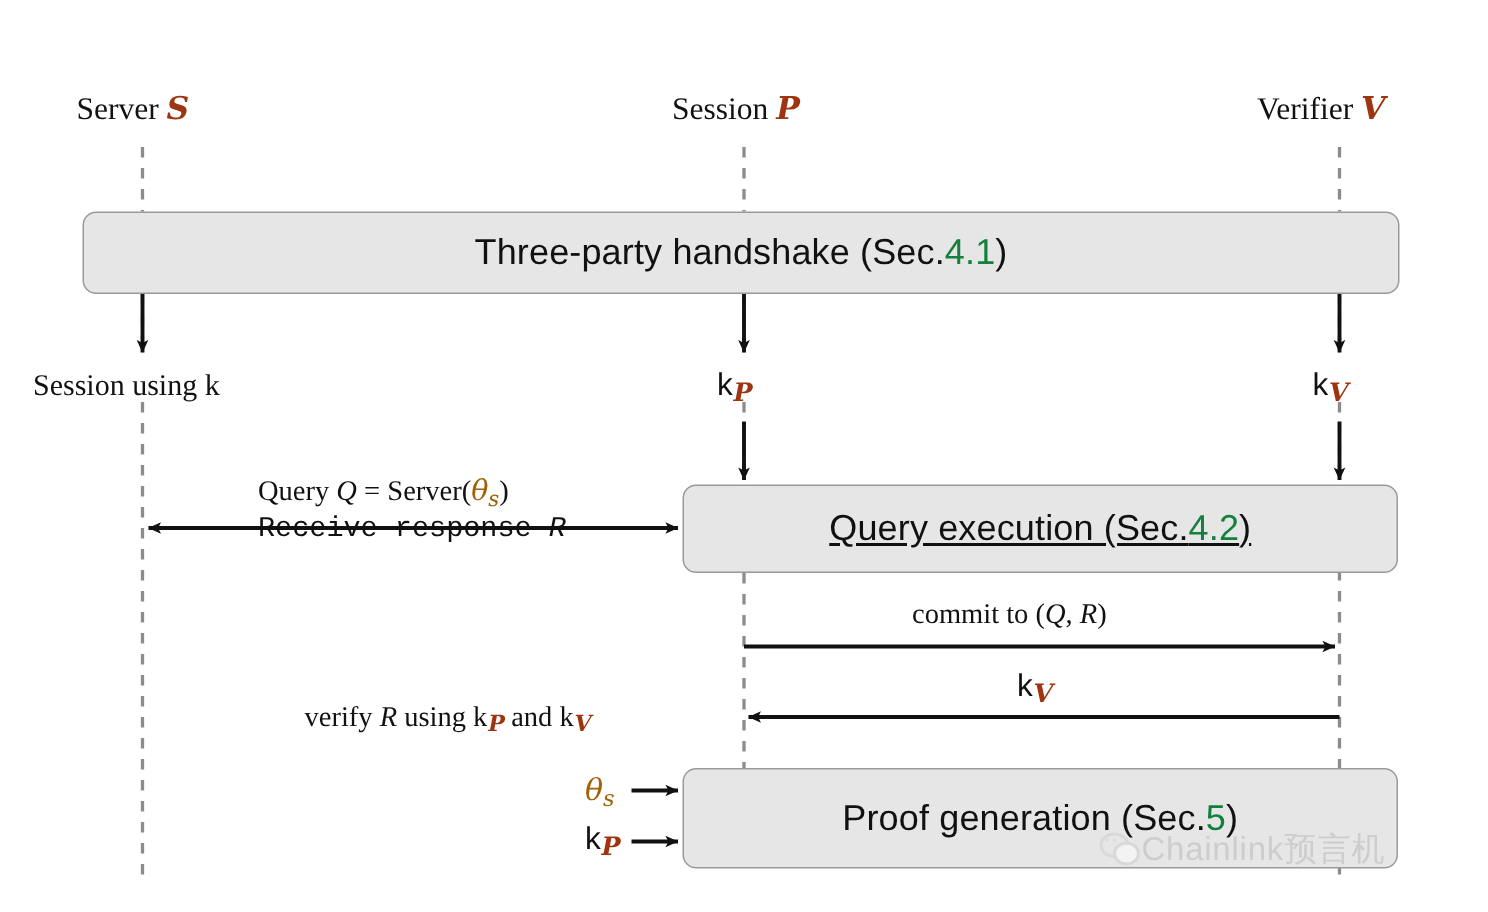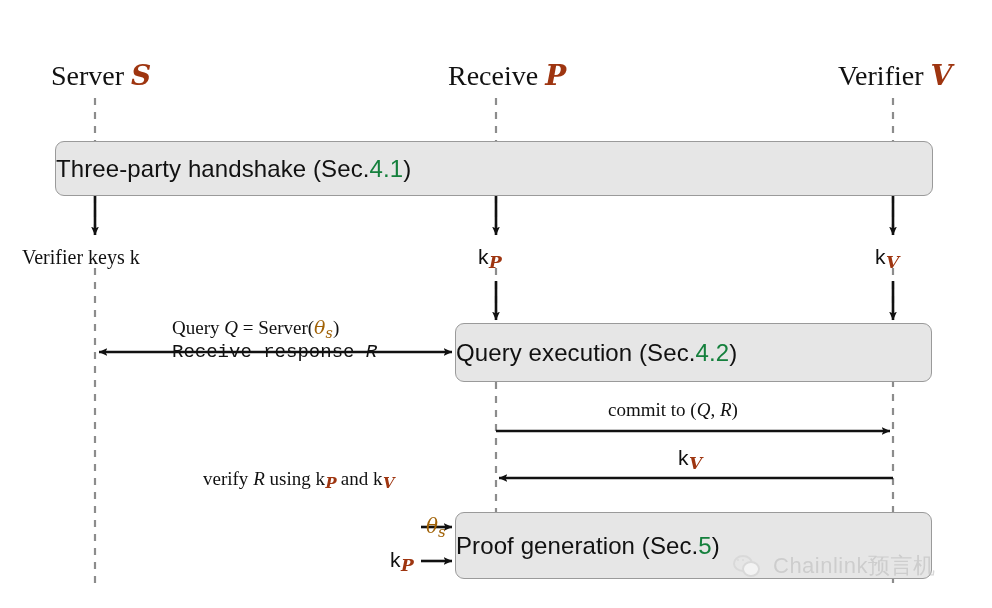--- a/index.html
+++ b/index.html
@@ -7,21 +7,21 @@
     width:992px;height:608px;position:relative;overflow:hidden;
     font-family:"Liberation Serif", serif;
     color:#000;
   }
   .stage{position:absolute;inset:0;}
   svg.layer{position:absolute;left:0;top:0;width:992px;height:608px;pointer-events:none;}
 
   .party-label{
     position:absolute;
     font-family:"Liberation Serif", serif;
-    font-size:28px;
+    font-size:21px;
     white-space:nowrap;
     color:#111;
   }
   .cal{
     font-family:"DejaVu Serif", serif;
     font-style:italic;
     font-weight:700;
     color:#9e3510;
     letter-spacing:0.2px;
   }
@@ -42,43 +42,43 @@
     color:#a16207;
   }
   .theta .sub{font-size:0.75em;position:relative;top:0.25em;}
 
   .proc-box{
     position:absolute;
     background:#e6e6e6;
     border:1px solid #9a9a9a;
     border-radius:9px;
     box-sizing:border-box;
-    display:flex;align-items:center;justify-content:flex-start;
+    display:flex;align-items:center;justify-content:center;
     font-family:"Liberation Sans", sans-serif;
     font-size:24px;
     color:#111;
     letter-spacing:0.1px;
   }
   #box-handshake{left:55px;top:141px;width:878px;height:55px;}
-  #box-query{left:455px;top:323px;width:477px;height:59px;}
+  #box-query{left:455px;top:323px;width:477px;height:59px;text-decoration:underline;}
   #box-proof{left:455px;top:512px;width:477px;height:67px;}
 
   .flow-text{
     position:absolute;
     font-family:"Liberation Serif", serif;
     font-size:19px;
     white-space:nowrap;
     color:#111;
   }
   .mono-k{font-family:"Liberation Sans", sans-serif;font-size:0.97em;}
   .ital{font-style:italic;}
 
   .wm{
     position:absolute;left:733px;top:551px;
-    display:flex;align-items:center;gap:14px;
+    display:flex;align-items:center;gap:2px;
     opacity:0.55;
     pointer-events:none;
   }
   .wm-text{
     font-family:"Liberation Sans", sans-serif;
     font-size:22px;
     color:#b9b9b9;
     letter-spacing:0.5px;
     white-space:nowrap;
   }
@@ -148,21 +148,21 @@
       <line x1="421" y1="527" x2="452" y2="527" marker-end="url(#ah)"></line>
       <line x1="421" y1="561" x2="452" y2="561" marker-end="url(#ah)"></line>
     </g>
   </svg>
 
   <div class="party-label" style="left:51px;top:59px;">
     <span>Server</span>
     <span class="cal">S</span>
   </div>
   <div class="party-label" style="left:448px;top:59px;">
-    <span>Receive</span>
+    <span>Session</span>
     <span class="cal">P</span>
   </div>
   <div class="party-label" style="left:838px;top:59px;">
     <span>Verifier</span>
     <span class="cal">V</span>
   </div>
 
   <div class="proc-box" id="box-handshake">
     <span>Three-party handshake (Sec. </span>
       <span class="sec-ref">4.1</span>
@@ -174,21 +174,21 @@
       <span class="sec-ref">4.2</span>
       <span>)</span>
   </div>
 
   <div class="proc-box" id="box-proof">
     <span>Proof generation (Sec. </span>
       <span class="sec-ref">5</span>
       <span>)</span>
   </div>
 
-  <div class="flow-text" style="left:22px;top:246px;font-size:20px;">Verifier keys k</div>
+  <div class="flow-text" style="left:22px;top:246px;font-size:20px;">Session using k</div>
 
   <div class="flow-text" style="left:478px;top:245px;">
     <span class="mono-k" style="font-size:21px;">k</span><span class="cal-sub" style="font-size:17px;">P</span>
   </div>
 
   <div class="flow-text" style="left:875px;top:245px;">
     <span class="mono-k" style="font-size:21px;">k</span><span class="cal-sub" style="font-size:17px;">V</span>
   </div>
 
   <div class="flow-text" style="left:172px;top:316px;">
@@ -205,21 +205,21 @@
 
   <div class="flow-text" style="left:678px;top:446px;">
     <span class="mono-k" style="font-size:21px;">k</span><span class="cal-sub" style="font-size:17px;">V</span>
   </div>
 
   <div class="flow-text" style="left:203px;top:468px;">
     <span>verify </span><span class="ital">R</span><span> using k</span><span class="cal-sub">P</span><span> and k</span><span class="cal-sub">V</span>
   </div>
 
   <div class="flow-text" style="left:390px;top:514px;">
-    <span class="theta" style="font-size:20px;margin-left:36px;"><span>θ</span><span class="sub">s</span></span>
+    <span class="theta" style="font-size:20px;"><span>θ</span><span class="sub">s</span></span>
   </div>
 
   <div class="flow-text" style="left:390px;top:548px;">
     <span class="mono-k" style="font-size:21px;">k</span><span class="cal-sub" style="font-size:17px;">P</span>
   </div>
 
   <div class="wm">
     <div class="wm-logo">
       <span class="b1"></span>
         <span class="b2"></span>

